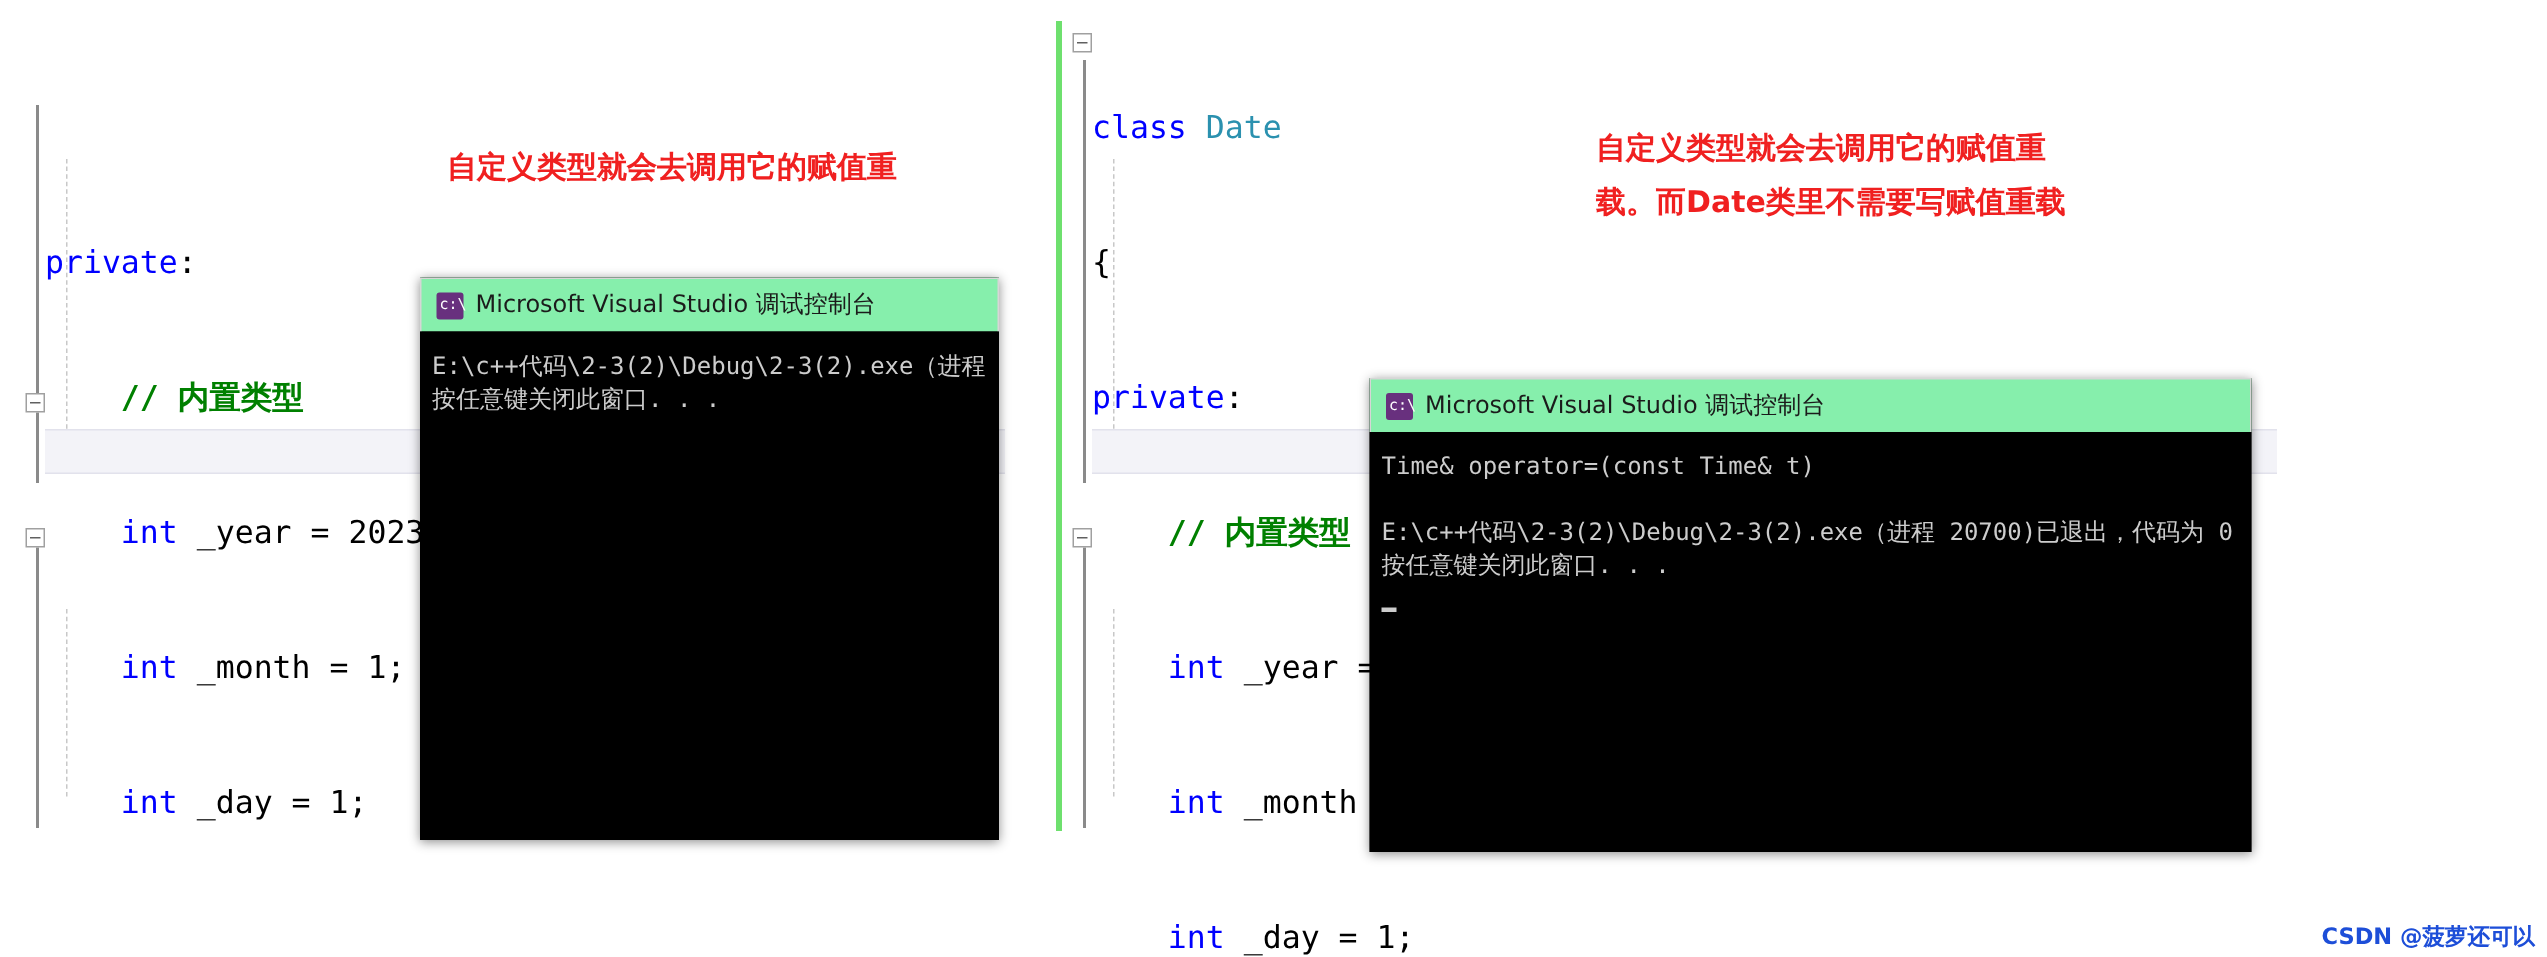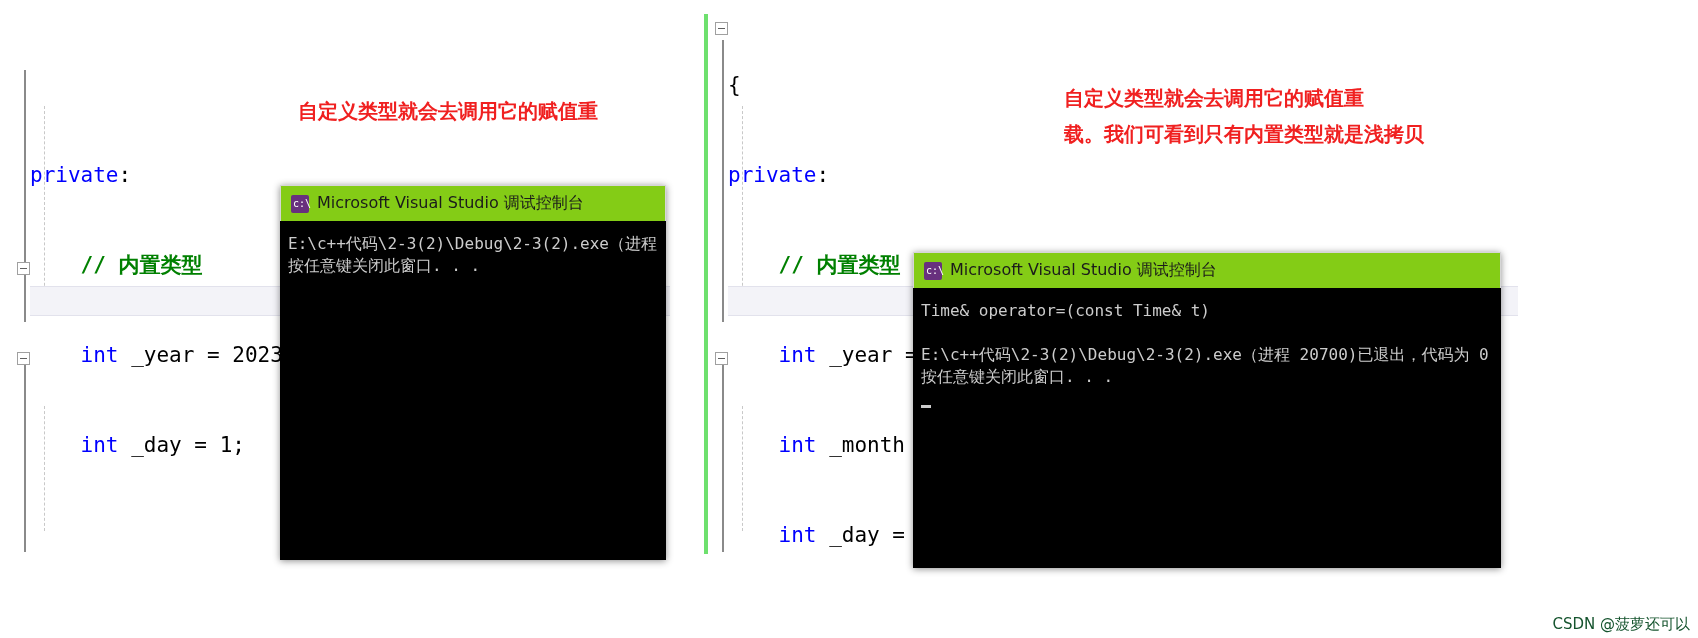--- a/index.html
+++ b/index.html
@@ -88,21 +88,21 @@
 
   
   .console {
     position: absolute;
     background: #000000;
     box-shadow: 0 1px 7px rgba(0,0,0,0.45);
     overflow: hidden;
   }
   .console-title {
     height: 36px;
-    background: #84cc16;
+    background: #86efac;
     border: 1px solid #d6d6d6;
     border-bottom: none;
     box-sizing: border-box;
     display: flex;
     align-items: center;
     padding-left: 10px;
     font-family: "DejaVu Sans", sans-serif;
     font-size: 16px;
     color: #1b1b1b;
   }
@@ -144,22 +144,23 @@
     vertical-align: bottom;
     margin-bottom: 2px;
   }
 
   .watermark {
     position: absolute;
     right: 8px;
     bottom: 4px;
     font-family: "DejaVu Sans", sans-serif;
     font-size: 15px;
-    color: #14532d;
-    white-space: pre;
+    color: #1d4ed8;
+    white-space: pre;
+    font-weight: bold;
   }
 </style>
 </head>
 <body>
 
 <div class="editor" style="left:0px; top:0px; width:680px; height:580px;">
 
   
   <div class="vline" style="left:24px; top:70px; width:2px; height:252px; background:#8a8a8a;"></div>
   <div class="vline" style="left:24px; top:352px; width:2px; height:200px; background:#8a8a8a;"></div>
@@ -169,20 +170,21 @@
   <div class="fold-box" style="left:17px; top:262px;"></div>
   <div class="fold-box" style="left:17px; top:352px;"></div>
 
   <div class="hl-line" style="left:30px; top:286px; width:640px; height:30px;"></div>
 
   <div style="position:absolute; left:30px; top:70px;">
     
     <div class="code-line"><span class="tok-kw">private</span><span class="tok-plain">:</span></div>
     <div class="code-line"><span class="tok-comment">    // 内置类型</span></div>
     <div class="code-line"><span class="tok-plain">    </span><span class="tok-kw">int</span><span class="tok-plain"> _year = </span><span class="tok-num">2023</span><span class="tok-plain">;</span></div>
+    <div class="code-line"><span class="tok-plain">    </span><span class="tok-kw">int</span><span class="tok-plain"> _month = </span><span class="tok-num">1</span><span class="tok-plain">;</span></div>
     <div class="code-line"><span class="tok-plain">    </span><span class="tok-kw">int</span><span class="tok-plain"> _day = </span><span class="tok-num">1</span><span class="tok-plain">;</span></div>
     <div class="code-line"><span class="tok-plain"></span></div>
     
     
     
     
     
     
     
     
@@ -210,20 +212,21 @@
   <div class="vline" style="left:24px; top:352px; width:2px; height:200px; background:#8a8a8a;"></div>
   <div class="vline-dotted" style="left:44px; top:106px; height:200px;"></div>
   <div class="vline-dotted" style="left:44px; top:406px; height:125px;"></div>
 
   <div class="fold-box" style="left:17px; top:22px;"></div>
   <div class="fold-box" style="left:17px; top:352px;"></div>
 
   <div class="hl-line" style="left:30px; top:286px; width:790px; height:30px;"></div>
 
   <div style="position:absolute; left:30px; top:10px;">
+    <div class="code-line"><span class="tok-kw">class</span><span class="tok-plain"> </span><span class="tok-type">Date</span></div>
     <div class="code-line"><span class="tok-plain">{</span></div>
     <div class="code-line"><span class="tok-kw">private</span><span class="tok-plain">:</span></div>
     <div class="code-line"><span class="tok-comment">    // 内置类型</span></div>
     <div class="code-line"><span class="tok-plain">    </span><span class="tok-kw">int</span><span class="tok-plain"> _year = </span><span class="tok-num">2023</span><span class="tok-plain">;</span></div>
     <div class="code-line"><span class="tok-plain">    </span><span class="tok-kw">int</span><span class="tok-plain"> _month = </span><span class="tok-num">1</span><span class="tok-plain">;</span></div>
     <div class="code-line"><span class="tok-plain">    </span><span class="tok-kw">int</span><span class="tok-plain"> _day = </span><span class="tok-num">1</span><span class="tok-plain">;</span></div>
     
     
     
     
@@ -231,21 +234,21 @@
     
     
     
     
     
     
   </div>
 </div>
 
 <div class="annot" style="left:1064px; top:82px;">自定义类型就会去调用它的赋值重</div>
-<div class="annot" style="left:1064px; top:118px;">载。我们可看到只有内置类型就是浅拷贝</div>
+<div class="annot" style="left:1064px; top:118px;">载。而Date类里不需要写赋值重载</div>
 
 <div class="console" style="left:913px; top:252px; width:588px; height:316px;">
   <div class="console-title">
     <span class="console-icon"></span>
     <span>Microsoft Visual Studio 调试控制台</span>
   </div>
   <div class="console-body" style="height:292px;"><span>Time&amp; operator=(const Time&amp; t)</span>
 <span></span>
 <span>E:\c++代码\2-3(2)\Debug\2-3(2).exe（进程 20700)已退出，代码为 0</span>
 <span>按任意键关闭此窗口. . .</span>

